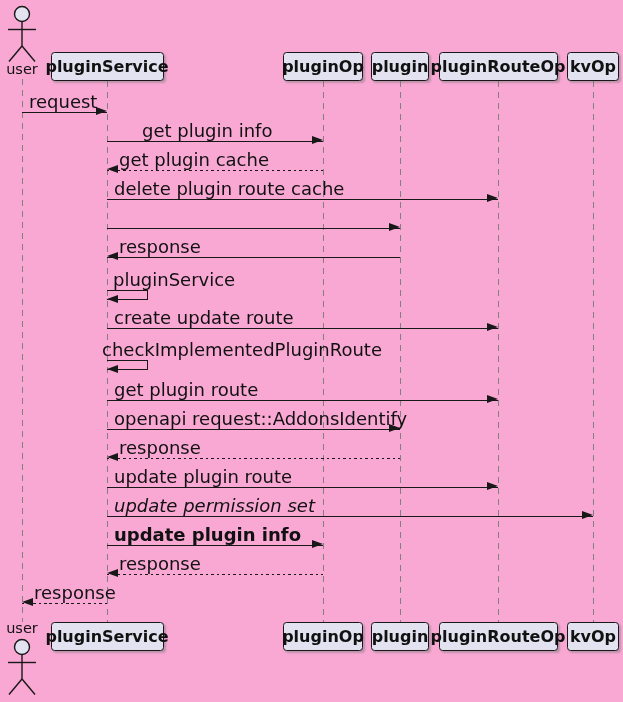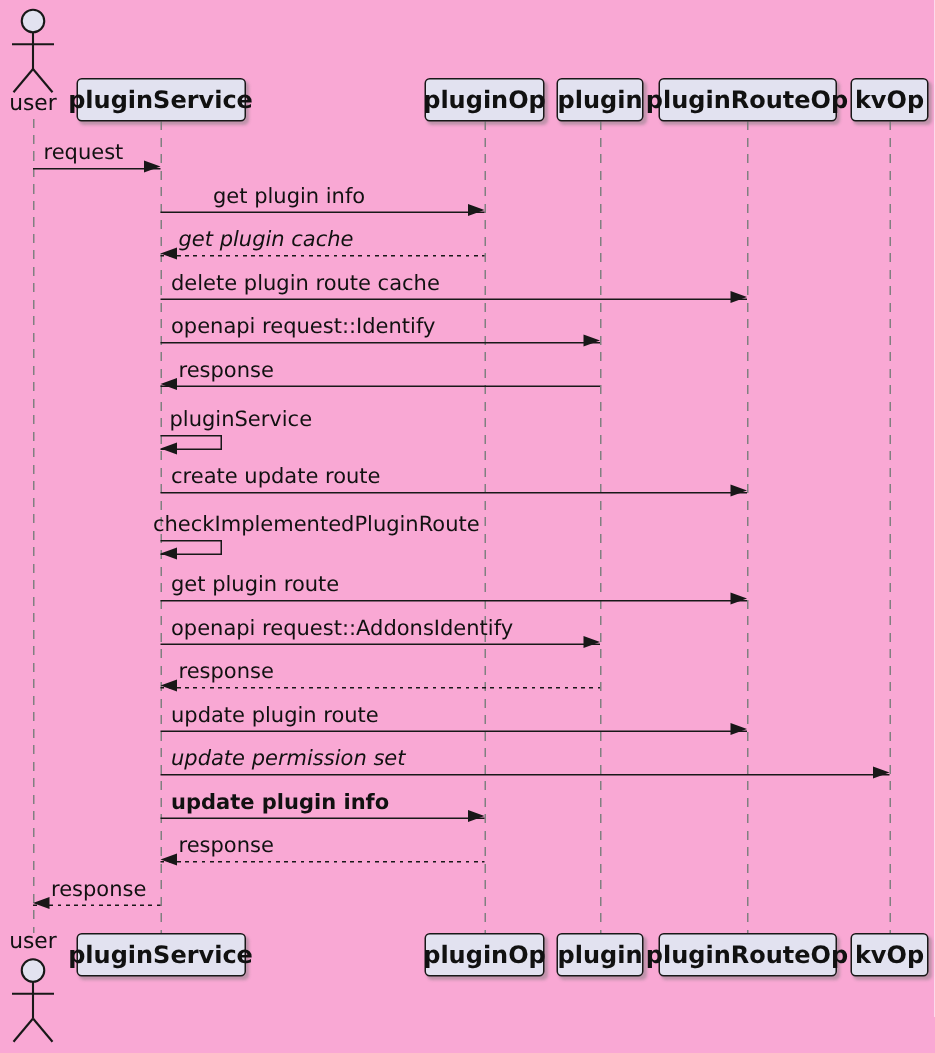--- a/index.html
+++ b/index.html
@@ -12,21 +12,21 @@
     position:absolute; box-sizing:border-box;
     border:1.5px solid #181818; border-radius:3.5px;
     display:flex; align-items:center; justify-content:center;
     font-size:16px; line-height:14px; white-space:nowrap;
     box-shadow:2px 2px 2px rgba(120,120,120,.45);
     font-weight:bold;
   }
   .lifeline { position:absolute; width:1px; }
   .actor-label { position:absolute; font-size:14.5px; text-align:center; white-space:nowrap; }
   .actor-fig { position:absolute; }
-  .msg-label { position:absolute; font-size:14px; line-height:16px; height:16px; white-space:nowrap; }
+  .msg-label { position:absolute; font-size:18px; line-height:16px; height:16px; white-space:nowrap; }
   .msg-line { position:absolute; height:1px; }
   .arrow { position:absolute; width:0; height:0; border-top:4.5px solid transparent; border-bottom:4.5px solid transparent; }
   .self-loop { position:absolute; box-sizing:border-box; border:1px solid #181818; border-left:none; }
 </style>
 </head>
 <body>
 
 <div id="stage">
     <div class="lifeline" style="left: 21.5px; top: 79px; height: 543px; background: repeating-linear-gradient(rgb(128, 128, 128) 0px, rgb(128, 128, 128) 6px, transparent 6px, transparent 11px);"></div>
     <div class="actor-fig" style="left: -1px; top: 5px; width: 46px; height: 58px;"><svg width="46" height="58" viewBox="0 0 46 58">
@@ -63,27 +63,26 @@
     <div class="pbox" style="left: 438.5px; top: 622px; width: 119px; height: 29px; background: rgb(226, 226, 240); color: rgb(17, 17, 17);">pluginRouteOp</div>
     <div class="lifeline" style="left: 592.5px; top: 81px; height: 541px; background: repeating-linear-gradient(rgb(128, 128, 128) 0px, rgb(128, 128, 128) 6px, transparent 6px, transparent 11px);"></div>
     <div class="pbox" style="left: 567px; top: 52px; width: 52px; height: 29px; background: rgb(226, 226, 240); color: rgb(17, 17, 17);">kvOp</div>
     <div class="pbox" style="left: 567px; top: 622px; width: 52px; height: 29px; background: rgb(226, 226, 240); color: rgb(17, 17, 17);">kvOp</div>
     <div class="msg-label" style="left: 29px; top: 94px; color: rgb(17, 17, 17);">request</div>
     <div class="msg-line" style="left: 22px; top: 111.5px; width: 85px; background: rgb(24, 24, 24);"></div>
     <div class="arrow" style="left: 96px; top: 107px; border-left: 11px solid rgb(24, 24, 24);"></div>
     <div class="msg-label" style="left: 114px; top: 123px; color: rgb(17, 17, 17); margin-left: 28px;">get plugin info</div>
     <div class="msg-line" style="left: 107px; top: 140.5px; width: 216px; background: rgb(24, 24, 24);"></div>
     <div class="arrow" style="left: 312px; top: 136px; border-left: 11px solid rgb(24, 24, 24);"></div>
-    <div class="msg-label" style="left: 119px; top: 152px; color: rgb(17, 17, 17); font-style: italic;">get plugin cache</div>
+    <div class="msg-label" style="left: 119px; top: 152px; color: rgb(17, 17, 17);">get plugin cache</div>
     <div class="msg-line" style="left: 107px; top: 169.5px; width: 216px; background: repeating-linear-gradient(90deg, rgb(24, 24, 24) 0px, rgb(24, 24, 24) 2.5px, transparent 2.5px, transparent 5.5px);"></div>
     <div class="arrow" style="left: 107px; top: 165px; border-right: 11px solid rgb(24, 24, 24);"></div>
     <div class="msg-label" style="left: 114px; top: 181px; color: rgb(17, 17, 17);">delete plugin route cache</div>
     <div class="msg-line" style="left: 107px; top: 198.5px; width: 391px; background: rgb(24, 24, 24);"></div>
     <div class="arrow" style="left: 487px; top: 194px; border-left: 11px solid rgb(24, 24, 24);"></div>
-    <div class="msg-label" style="left: 114px; top: 210px; color: rgb(17, 17, 17);">openapi request::Identify</div>
     <div class="msg-line" style="left: 107px; top: 227.5px; width: 293px; background: rgb(24, 24, 24);"></div>
     <div class="arrow" style="left: 389px; top: 223px; border-left: 11px solid rgb(24, 24, 24);"></div>
     <div class="msg-label" style="left: 119px; top: 239px; color: rgb(17, 17, 17);">response</div>
     <div class="msg-line" style="left: 107px; top: 256.5px; width: 293px; background: rgb(24, 24, 24);"></div>
     <div class="arrow" style="left: 107px; top: 252px; border-right: 11px solid rgb(24, 24, 24);"></div>
     <div class="msg-label" style="left: 113px; top: 272px; color: rgb(17, 17, 17);">pluginService</div>
     <div class="self-loop" style="left: 107px; top: 290px; width: 41px; height: 10px; border-color: rgb(24, 24, 24);"></div>
     <div class="arrow" style="left: 107px; top: 295px; border-right: 11px solid rgb(24, 24, 24);"></div>
     <div class="msg-label" style="left: 114px; top: 310px; color: rgb(17, 17, 17);">create update route</div>
     <div class="msg-line" style="left: 107px; top: 327.5px; width: 391px; background: rgb(24, 24, 24);"></div>

